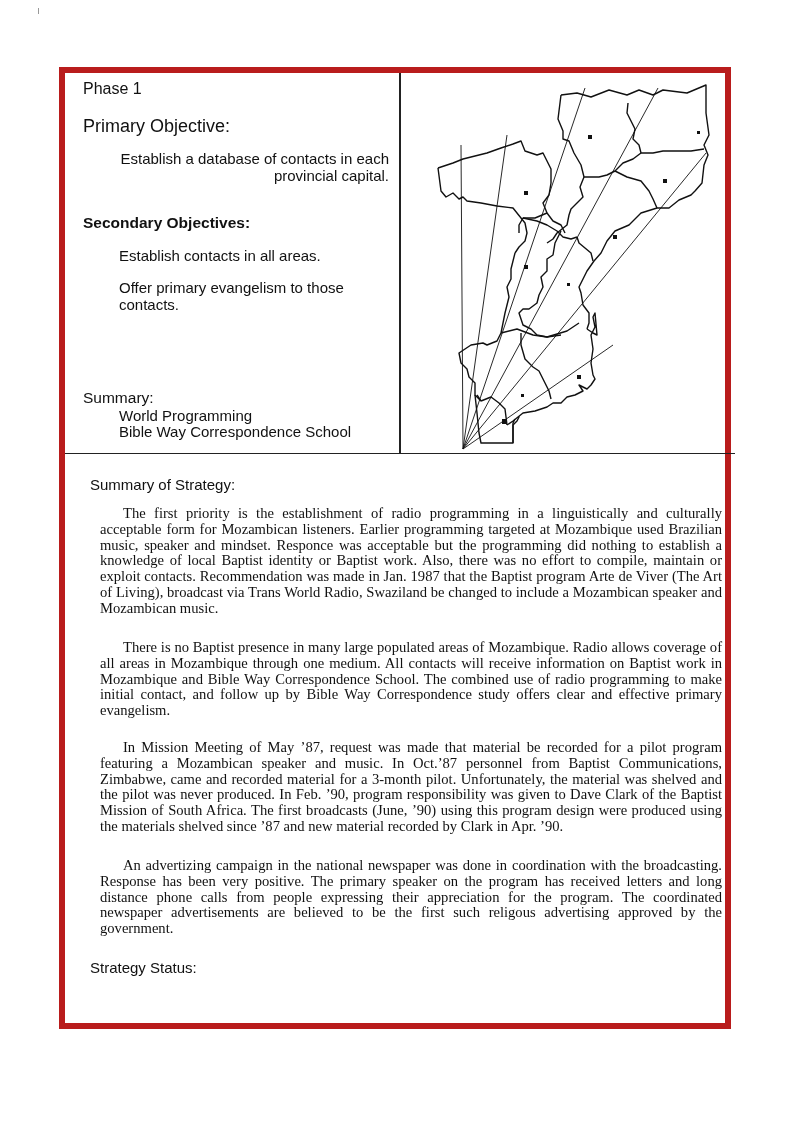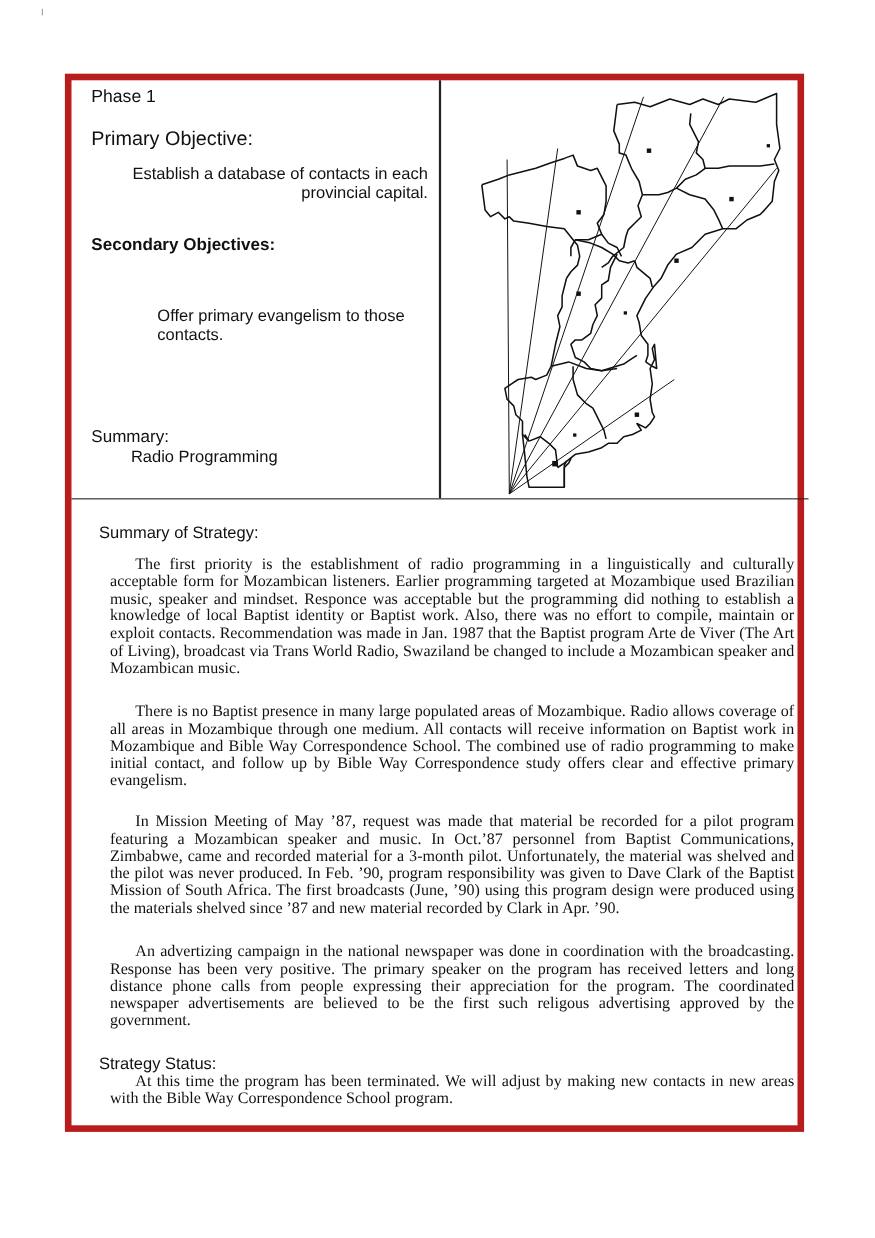--- a/index.html
+++ b/index.html
@@ -27,23 +27,25 @@
 
 <div class="page-mark"></div>
 
 <div class="frame">
   <div class="top">
     <div class="left-col">
       <div class="phase">Phase 1</div>
       <div class="h-primary">Primary Objective:</div>
       <div class="primary-text">Establish a database of contacts in each provincial capital.</div>
       <div class="h-secondary">Secondary Objectives:</div>
-      <div class="sec-item" style="top:206px;margin-left:24px;">Offer primary evangelism to those contacts.</div>
+      <div class="sec-item" style="top:174px;">Establish contacts in all areas.</div>
+      <div class="sec-item" style="top:206px;">Offer primary evangelism to those contacts.</div>
       <div class="h-programs">Summary:</div>
-      <div class="prog-item" style="top:334px;">Radio Programming</div>
+      <div class="prog-item" style="top:334px;">World Programming</div>
+      <div class="prog-item" style="top:350px;">Bible Way Correspondence School</div>
     </div>
     <div class="map-col">
       <svg width="334" height="380" viewBox="0 0 334 380">
         <g fill="none" stroke="#111" stroke-width="1.4" stroke-linejoin="round">
 
           <path d="M160,22 L176,20 L190,24 L208,17 L226,22 L238,17 L252,22 L262,17 L286,20 L305,12 L305,40 L308,62 L303,72 L307,82 L303,92 L301,110 L294,118 L290,122 L278,127 L268,135 L256,135 L240,140 L228,152 L214,158 L206,168 L200,180 L193,188 L186,198 L182,206 L178,214 L180,220 L182,232 L188,240 L188,250 L186,256"></path>
           <path d="M160,22 L157,46 L162,58 L162,66 L168,68 L173,80 L180,92 L183,104"></path>
           <path d="M227,30 L226,40 L234,56 L232,66 L238,72 L240,80 L252,80 L262,78 L276,78 L290,78 L303,76"></path>
           <path d="M183,104 L198,104 L206,102 L214,98 L222,90 L232,86 L240,80"></path>
           <path d="M214,98 L226,104 L240,108 L248,118 L252,126 L256,135"></path>
@@ -93,15 +95,14 @@
     </div>
   </div>
 
   <div class="bottom">
     <div class="h-summary">Summary of Strategy:</div>
     <p class="para" style="top:52px; margin:0;">The first priority is the establishment of radio programming in a linguistically and culturally acceptable form for Mozambican listeners. Earlier programming targeted at Mozambique used Brazilian music, speaker and mindset. Responce was acceptable but the programming did nothing to establish a knowledge of local Baptist identity or Baptist work. Also, there was no effort to compile, maintain or exploit contacts.  Recommendation was made in Jan. 1987 that the Baptist program Arte de Viver (The Art of Living), broadcast via Trans World Radio, Swaziland be changed to include a Mozambican speaker and Mozambican music.</p>
     <p class="para" style="top:186px; margin:0;">There is no Baptist presence in many large populated areas of Mozambique.  Radio allows coverage of all areas in Mozambique through one medium. All contacts will receive information on Baptist work in Mozambique and Bible Way Correspondence School. The combined use of radio programming to make initial contact, and follow up by Bible Way Correspondence study offers clear and effective primary evangelism.</p>
     <p class="para" style="top:286px; margin:0;">In Mission Meeting of May ’87, request was made that material be recorded for a pilot program featuring a Mozambican speaker and music. In Oct.’87 personnel from Baptist Communications, Zimbabwe, came and recorded material for a 3-month pilot. Unfortunately, the material was shelved and the pilot was never produced. In Feb. ’90, program responsibility was given to Dave Clark of the Baptist Mission of South Africa. The first broadcasts (June, ’90) using this program design were produced using the materials shelved since ’87 and new material recorded by Clark in Apr. ’90.</p>
     <p class="para" style="top:404px; margin:0;">An advertizing campaign in the national newspaper was done in coordination with the broadcasting. Response has been very positive. The primary speaker on the program has received letters and long distance phone calls from people expressing their appreciation for the program. The coordinated newspaper advertisements are believed to be the first such religous advertising approved by the government.</p>
     <div class="h-status">Strategy Status:</div>
-    <p class="para" style="top:522px; margin:0;">At this time the program has been terminated. We will adjust by making new contacts in new areas with the Bible Way Correspondence School program.</p>
   </div>
 </div>
 
 </body></html>

